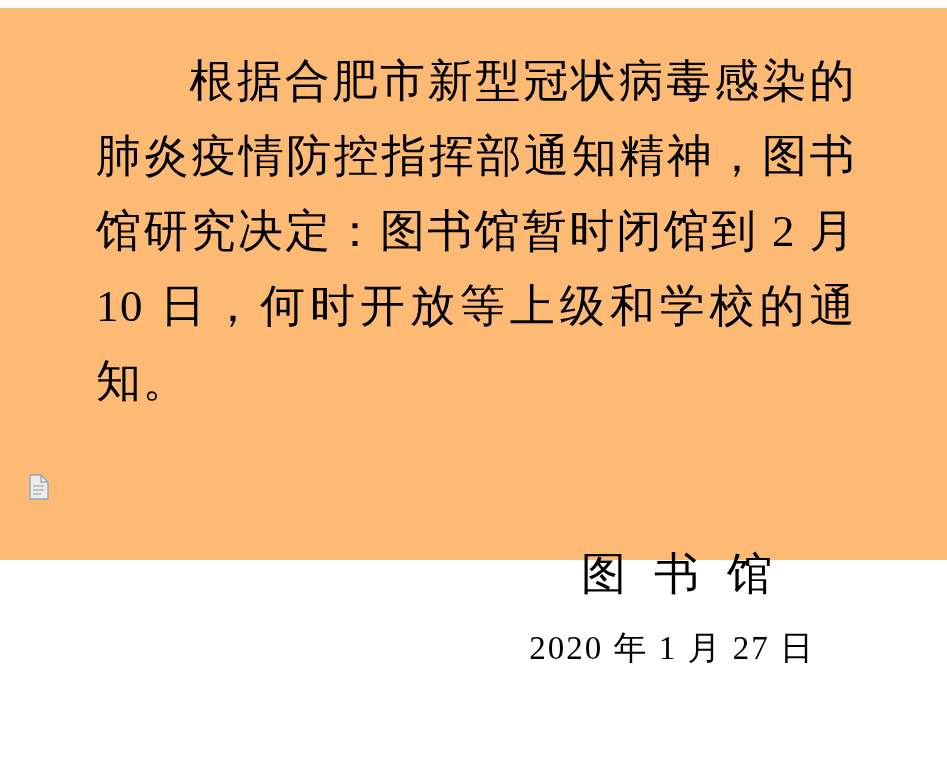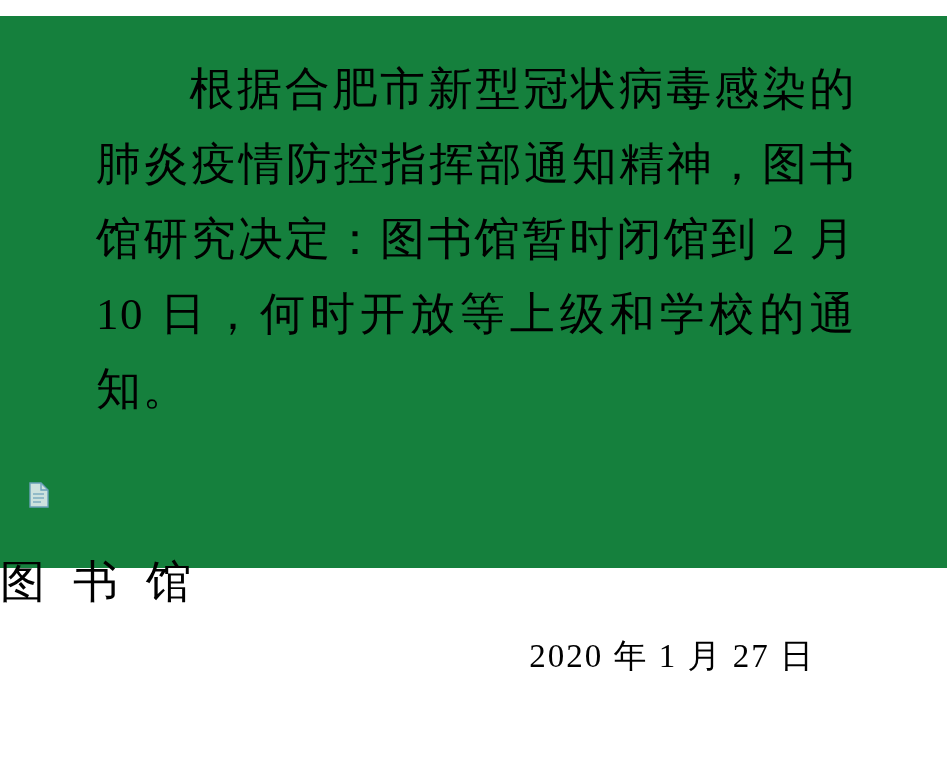--- a/index.html
+++ b/index.html
@@ -10,25 +10,25 @@
   body {
     width: 947px;
     height: 757px;
     position: relative;
     font-family: "Liberation Serif", serif;
     color: #000000;
     overflow: hidden;
   }
   .page {
     position: absolute;
-    top: 16px;
+    top: 8px;
     left: 0;
     width: 947px;
     height: 552px;
-    background: #15803d;
+    background: #fdba74;
   }
   .body-text {
     position: absolute;
     left: 96px;
     top: 36px;
     width: 760px;
     font-size: 45px;
     line-height: 75px;
     letter-spacing: 1.5px;
     text-align: justify;
@@ -46,20 +46,21 @@
     top: 466px;
     width: 22px;
     height: 26px;
     opacity: 0.85;
   }
   .signature {
     position: absolute;
     left: 0;
     top: 534px;
     width: 800px;
+    text-align: right;
     font-size: 45px;
     line-height: 64px;
     letter-spacing: 1px;
     color: #000000;
     font-family: "Liberation Serif", "DejaVu Serif", serif;
   }
   .signature .org {
     letter-spacing: 28px;
     padding-right: 0px;
   }

